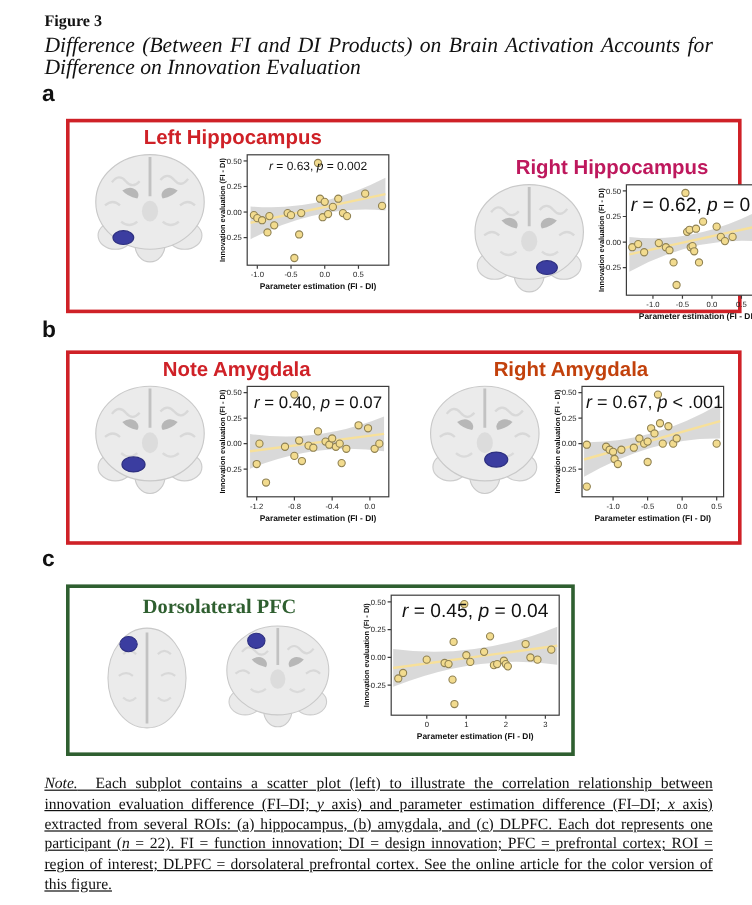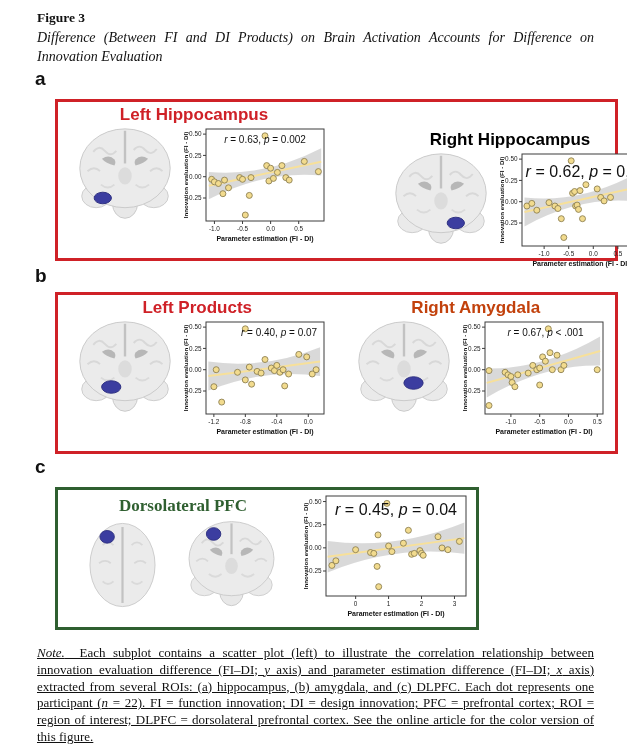--- a/index.html
+++ b/index.html
@@ -1,20 +1,20 @@
 <!DOCTYPE html>
 <html><head>
 <meta charset="utf-8">
 <style>
   html,body{margin:0;padding:0;background:#ffffff;}
   .page{position:relative;width:627px;height:754px;background:#ffffff;overflow:hidden;
         font-family:"Liberation Serif",serif;color:#111;}
   .fig-label{position:absolute;left:37px;top:10px;font-size:13.5px;font-weight:bold;}
   .fig-subtitle{position:absolute;left:37px;top:28px;width:557px;font-style:italic;
-        font-size:14px;line-height:19px;text-align:justify;}
+        font-size:18px;line-height:19px;text-align:justify;}
   .panel-letter{position:absolute;left:35px;font-family:"Liberation Sans",sans-serif;
         font-weight:bold;font-size:19px;color:#111;}
   .pl-a{top:68px}.pl-b{top:265px}.pl-c{top:456px}
   .panel{position:absolute;left:55px;background:#fff;display:flex;}
   .panel-a{top:99px;width:557px;height:156px;border:3px solid;}
   .panel-b{top:292px;width:557px;height:156px;border:3px solid;}
   .panel-c{top:487px;width:418px;height:137px;border:3px solid;}
   .half{width:50%;display:flex;flex-direction:column;align-items:center;}
   .sec-title{font-family:"Liberation Sans",sans-serif;font-weight:bold;font-size:17px;
         margin-top:3px;text-align:center;white-space:nowrap;}
@@ -118,21 +118,21 @@
               <line x1="23" y1="73" x2="26" y2="73" stroke="#3c3c3c" stroke-width="1"></line>
               <text x="21.5" y="75.2" text-anchor="end" font-size="6.4" fill="#222">-0.25</text>
               <text x="85" y="116" text-anchor="middle" font-size="7" font-weight="bold" fill="#111">Parameter estimation (FI - DI)</text>
               <text transform="rotate(-90)" x="-50" y="7.5" text-anchor="middle" font-size="6.2" font-weight="bold" fill="#111">Innovation evaluation (FI - DI)</text>
             </svg>
             <div class="ann" style="left:26px;top:9px;width:118px;font-size:10px"><i>r</i> = 0.63, <i>p</i> = 0.002</div>
           </div>
       </div>
     </div>
     <div class="half">
-      <div class="sec-title" style="color: #000000; margin-top: 28px;">Right Hippocampus</div>
+      <div class="sec-title" style="color: #be185d; margin-top: 28px;">Right Hippocampus</div>
       <div class="sec-row">
         <div class="brain">
             <svg viewBox="0 0 110 104" xmlns="http://www.w3.org/2000/svg">
       <ellipse cx="55" cy="82" rx="13" ry="15" fill="#e8e8e8" stroke="#c9c9c9"></ellipse>
       <ellipse cx="25" cy="74" rx="15" ry="12" fill="#eaeaea" stroke="#cccccc"></ellipse>
       <ellipse cx="85" cy="74" rx="15" ry="12" fill="#eaeaea" stroke="#cccccc"></ellipse>
       <ellipse cx="55" cy="45" rx="47" ry="41" fill="#ebebeb" stroke="#c9c9c9"></ellipse>
       <path d="M55,6 L55,40" stroke="#c2c2c2" stroke-width="2.5" fill="none"></path>
       <path d="M22,28 q6,-8 12,-1 q6,7 12,0" stroke="#d8d8d8" stroke-width="2" fill="none"></path>
       <path d="M64,26 q6,-7 12,0 q6,7 12,-1" stroke="#d8d8d8" stroke-width="2" fill="none"></path>
@@ -202,21 +202,21 @@
             </svg>
             <div class="ann" style="left:26px;top:13px;width:138px;font-size:16px"><i>r</i> = 0.62, <i>p</i> = 0.002</div>
           </div>
       </div>
     </div>
   </div>
 
   <div class="panel-letter pl-b">b</div>
   <div class="panel panel-b" style="border-color: rgb(207, 33, 39);">
     <div class="half">
-      <div class="sec-title" style="color: rgb(207, 33, 39);">Left Products</div>
+      <div class="sec-title" style="color: rgb(207, 33, 39);">Note Amygdala</div>
       <div class="sec-row">
         <div class="brain">
             <svg viewBox="0 0 110 104" xmlns="http://www.w3.org/2000/svg">
       <ellipse cx="55" cy="82" rx="13" ry="15" fill="#e8e8e8" stroke="#c9c9c9"></ellipse>
       <ellipse cx="25" cy="74" rx="15" ry="12" fill="#eaeaea" stroke="#cccccc"></ellipse>
       <ellipse cx="85" cy="74" rx="15" ry="12" fill="#eaeaea" stroke="#cccccc"></ellipse>
       <ellipse cx="55" cy="45" rx="47" ry="41" fill="#ebebeb" stroke="#c9c9c9"></ellipse>
       <path d="M55,6 L55,40" stroke="#c2c2c2" stroke-width="2.5" fill="none"></path>
       <path d="M22,28 q6,-8 12,-1 q6,7 12,0" stroke="#d8d8d8" stroke-width="2" fill="none"></path>
       <path d="M64,26 q6,-7 12,0 q6,7 12,-1" stroke="#d8d8d8" stroke-width="2" fill="none"></path>
@@ -277,21 +277,21 @@
               <text x="21.5" y="11.311111111111114" text-anchor="end" font-size="6.4" fill="#222">0.50</text>
               <line x1="23" y1="30.40740740740742" x2="26" y2="30.40740740740742" stroke="#3c3c3c" stroke-width="1"></line>
               <text x="21.5" y="32.60740740740742" text-anchor="end" font-size="6.4" fill="#222">0.25</text>
               <line x1="23" y1="51.70370370370371" x2="26" y2="51.70370370370371" stroke="#3c3c3c" stroke-width="1"></line>
               <text x="21.5" y="53.90370370370371" text-anchor="end" font-size="6.4" fill="#222">0.00</text>
               <line x1="23" y1="73" x2="26" y2="73" stroke="#3c3c3c" stroke-width="1"></line>
               <text x="21.5" y="75.2" text-anchor="end" font-size="6.4" fill="#222">-0.25</text>
               <text x="85" y="116" text-anchor="middle" font-size="7" font-weight="bold" fill="#111">Parameter estimation (FI - DI)</text>
               <text transform="rotate(-90)" x="-50" y="7.5" text-anchor="middle" font-size="6.2" font-weight="bold" fill="#111">Innovation evaluation (FI - DI)</text>
             </svg>
-            <div class="ann" style="left:40px;top:9px;width:118px;font-size:10px"><i>r</i> = 0.40, <i>p</i> = 0.07</div>
+            <div class="ann" style="left:26px;top:9px;width:118px;font-size:14px"><i>r</i> = 0.40, <i>p</i> = 0.07</div>
           </div>
       </div>
     </div>
     <div class="half">
       <div class="sec-title" style="color: #c2410c;">Right Amygdala</div>
       <div class="sec-row">
         <div class="brain">
             <svg viewBox="0 0 110 104" xmlns="http://www.w3.org/2000/svg">
       <ellipse cx="55" cy="82" rx="13" ry="15" fill="#e8e8e8" stroke="#c9c9c9"></ellipse>
       <ellipse cx="25" cy="74" rx="15" ry="12" fill="#eaeaea" stroke="#cccccc"></ellipse>
@@ -357,21 +357,21 @@
               <text x="21.5" y="11.311111111111114" text-anchor="end" font-size="6.4" fill="#222">0.50</text>
               <line x1="23" y1="30.40740740740742" x2="26" y2="30.40740740740742" stroke="#3c3c3c" stroke-width="1"></line>
               <text x="21.5" y="32.60740740740742" text-anchor="end" font-size="6.4" fill="#222">0.25</text>
               <line x1="23" y1="51.70370370370371" x2="26" y2="51.70370370370371" stroke="#3c3c3c" stroke-width="1"></line>
               <text x="21.5" y="53.90370370370371" text-anchor="end" font-size="6.4" fill="#222">0.00</text>
               <line x1="23" y1="73" x2="26" y2="73" stroke="#3c3c3c" stroke-width="1"></line>
               <text x="21.5" y="75.2" text-anchor="end" font-size="6.4" fill="#222">-0.25</text>
               <text x="85" y="116" text-anchor="middle" font-size="7" font-weight="bold" fill="#111">Parameter estimation (FI - DI)</text>
               <text transform="rotate(-90)" x="-50" y="7.5" text-anchor="middle" font-size="6.2" font-weight="bold" fill="#111">Innovation evaluation (FI - DI)</text>
             </svg>
-            <div class="ann" style="left:26px;top:9px;width:122px;font-size:10px"><i>r</i> = 0.67, <i>p</i> &lt; .001</div>
+            <div class="ann" style="left:26px;top:9px;width:122px;font-size:15px"><i>r</i> = 0.67, <i>p</i> &lt; .001</div>
           </div>
       </div>
     </div>
   </div>
 
   <div class="panel-letter pl-c">c</div>
   <div class="panel panel-c" style="border-color: rgb(47, 95, 48);">
     <div class="c-inner">
       <div class="sec-title c-title" style="color: rgb(47, 95, 48);">Dorsolateral PFC</div>
       <div class="c-brains">

